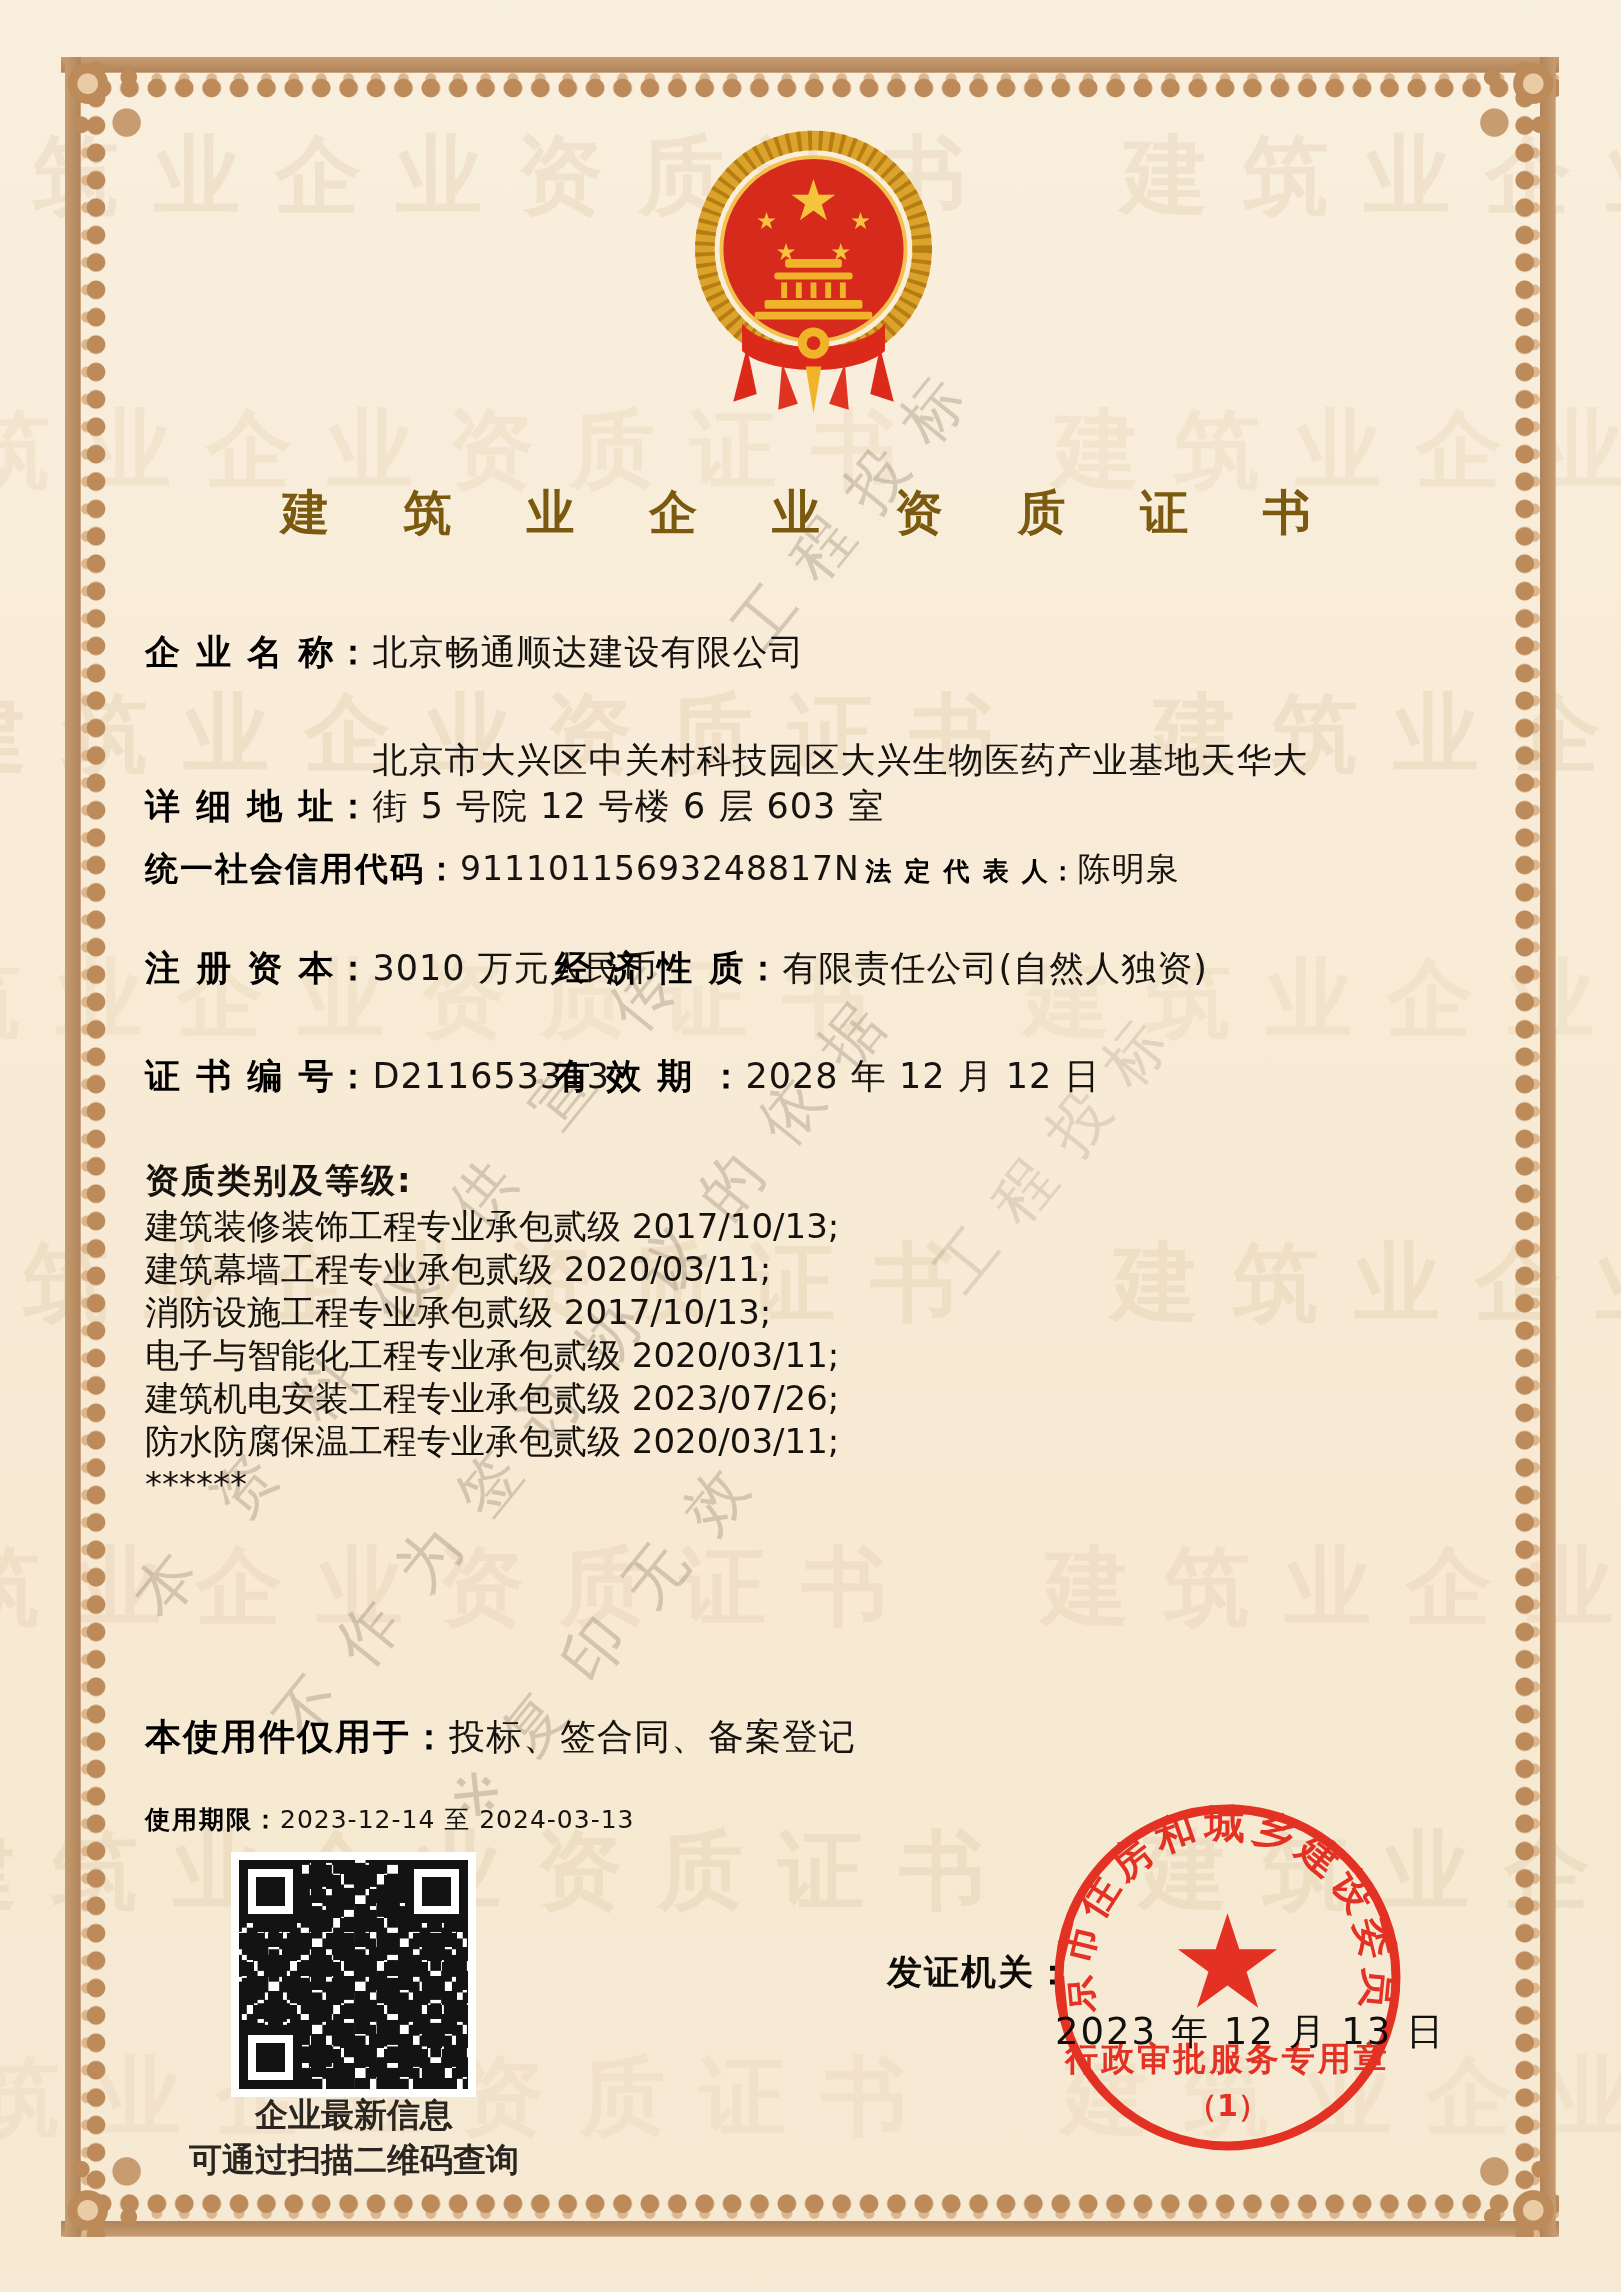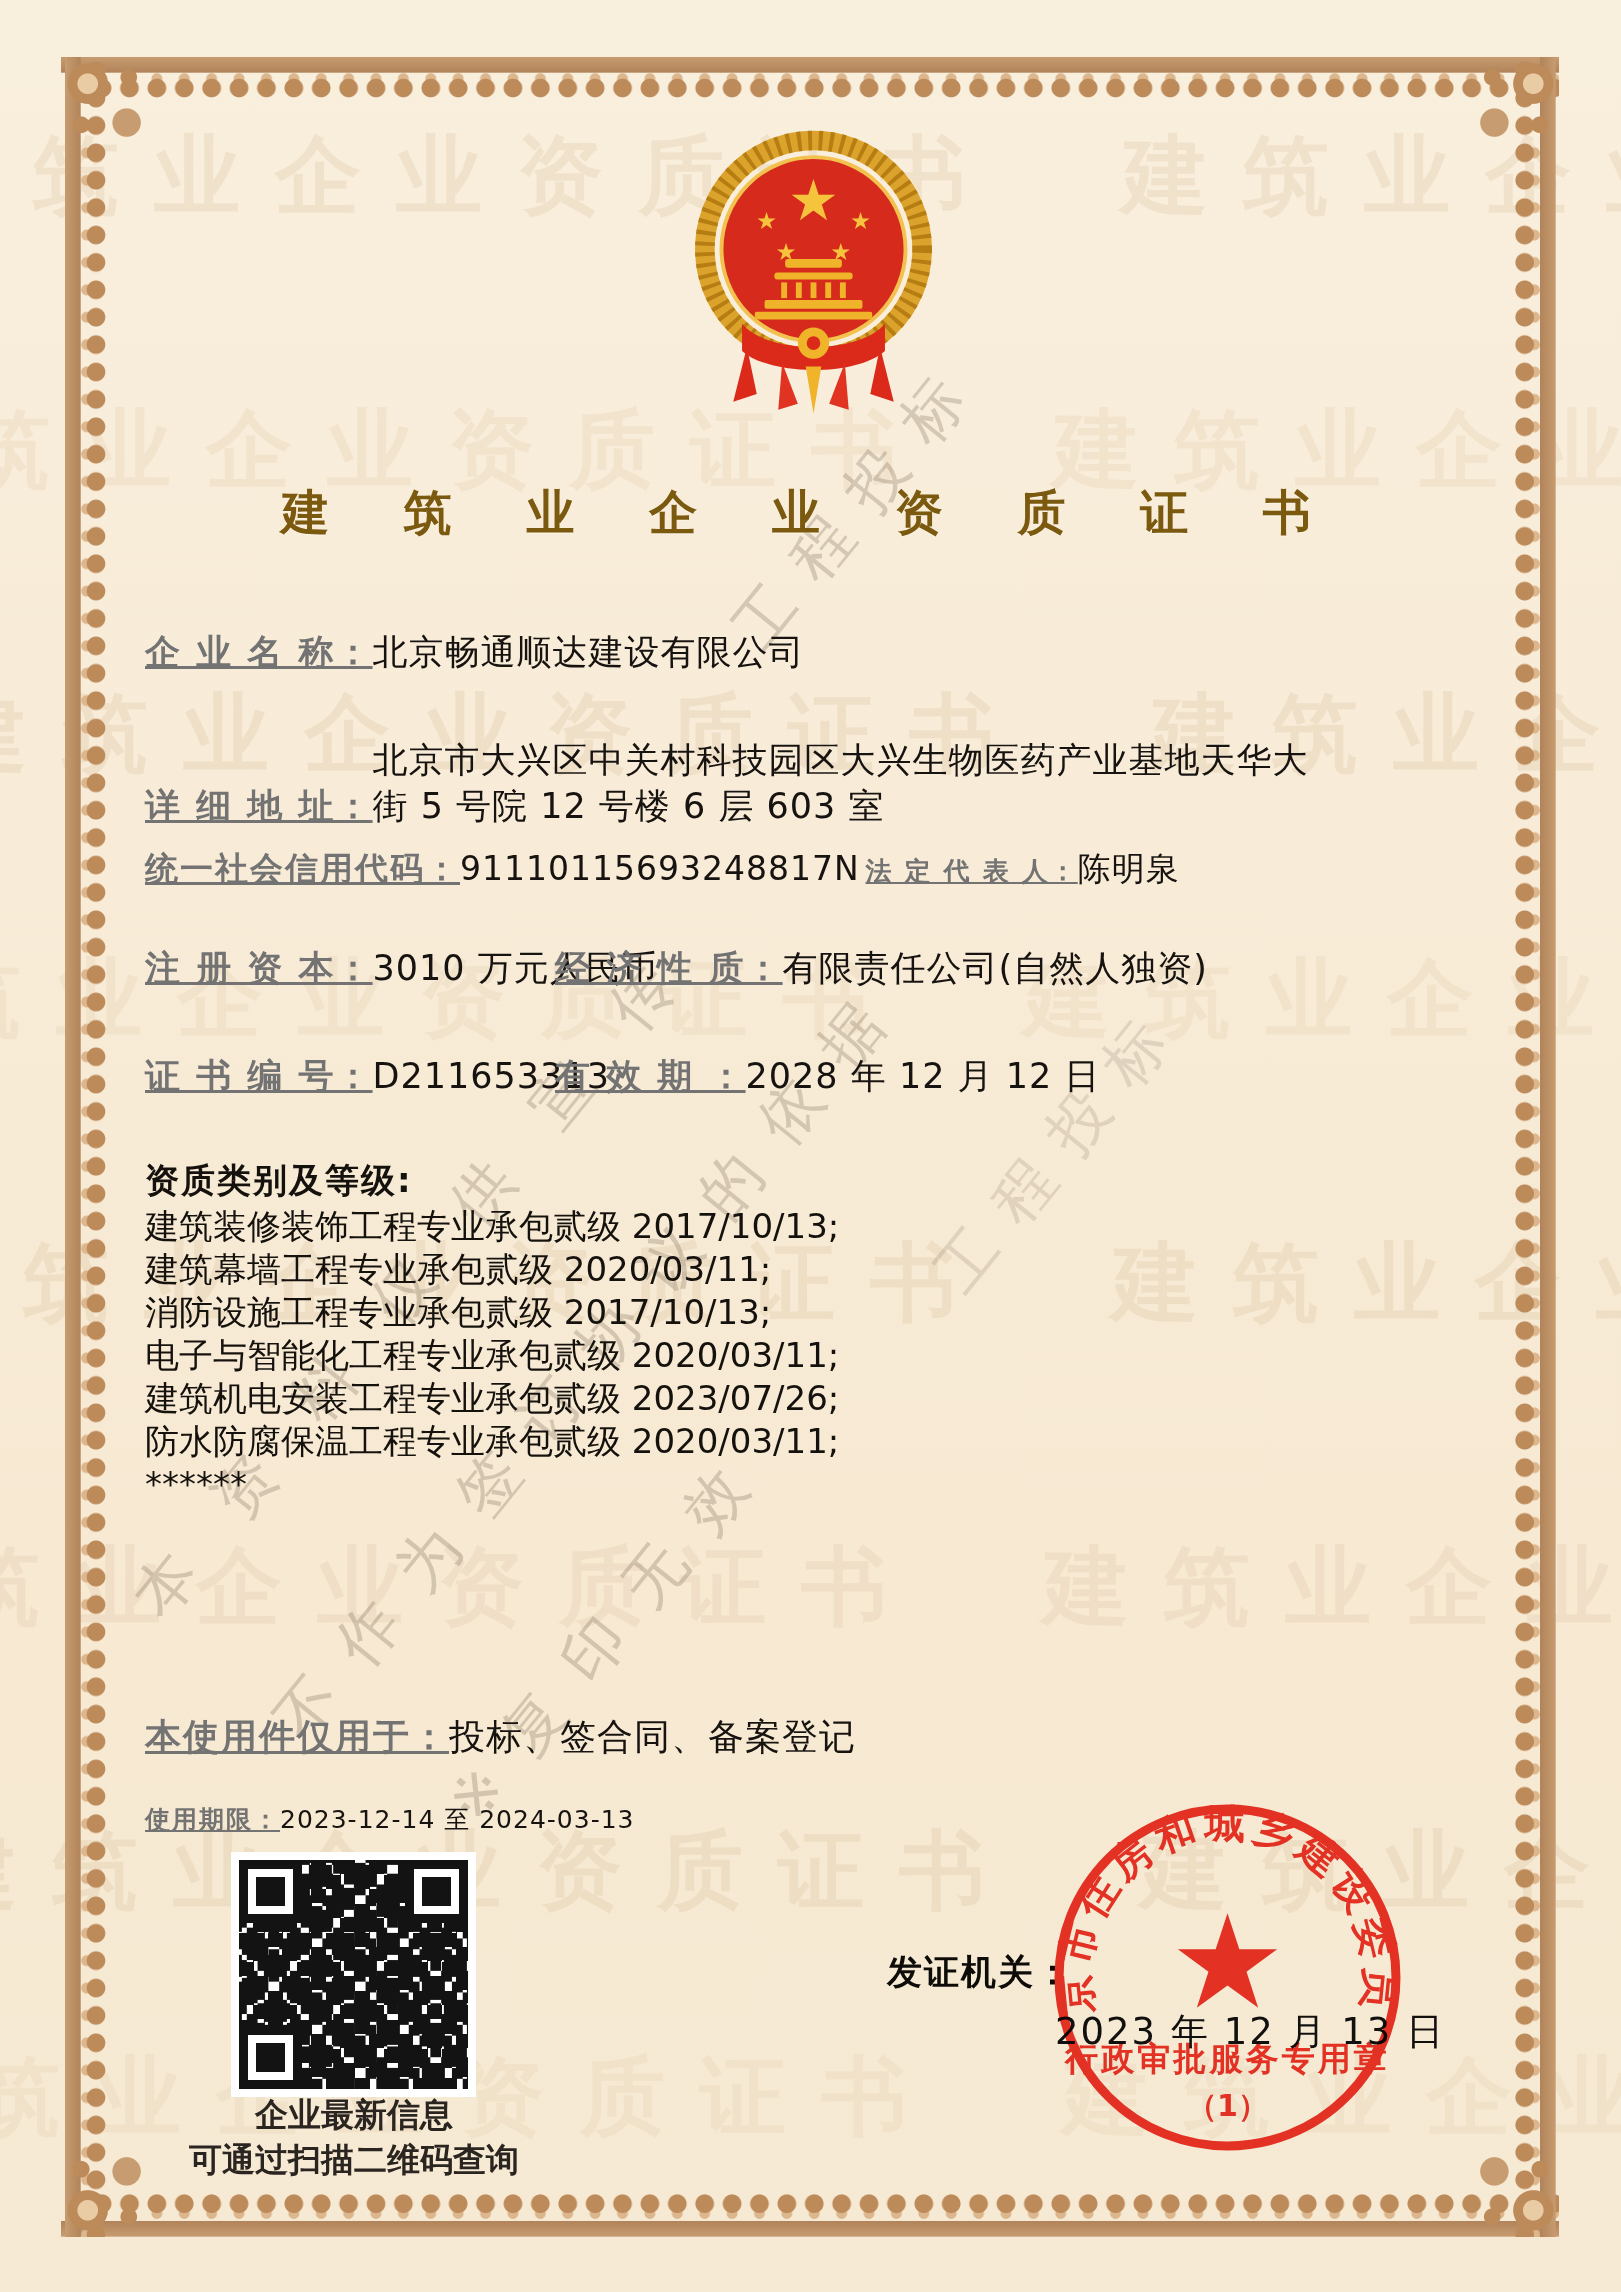--- a/index.html
+++ b/index.html
@@ -60,21 +60,21 @@
   .wm3{left:461px;top:1774px;letter-spacing:35px;}
   .wm4{left:747px;top:600px;letter-spacing:27.4px;}
   .wm5{left:949px;top:1243px;letter-spacing:27.4px;color:rgba(128,112,94,0.20);}
   
   .emblem{left:688px;top:116px;width:251px;height:323px;z-index:5;}
   
   .title{left:0;top:481px;width:100%;text-align:center;font-size:48px;font-weight:800;
          color:#7b5a0f;letter-spacing:29px;z-index:6;text-shadow:0 1px 0 rgba(255,255,255,.4);}
   
   .field-row{position:absolute;left:145px;font-size:34px;color:#171310;white-space:nowrap;z-index:6;}
-  .lbl{font-weight:700;color:#737373;letter-spacing:2px;text-decoration:underline;}
+  .lbl{font-weight:700;color:#000000;letter-spacing:2px;}
   .val{font-weight:400;letter-spacing:1px;}
   .row-company{top:629px;font-size:35px;}
   .row-address{top:737px;right:296px;white-space:normal;display:flex;line-height:46px;font-size:35px;align-items:flex-end;}
   .row-address .lbl{white-space:nowrap;flex:0 0 auto;}
   .row-address .val{flex:1 1 auto;}
   .row-credit{top:847px;font-size:33px;}
   .row-credit .lbl2{margin-left:5.9px;font-size:26px;}
   .row-capital{top:945px;font-size:35px;}
   .row-certno{top:1053px;font-size:35px;}
   .col2{position:absolute;left:410px;top:0;white-space:nowrap;}

